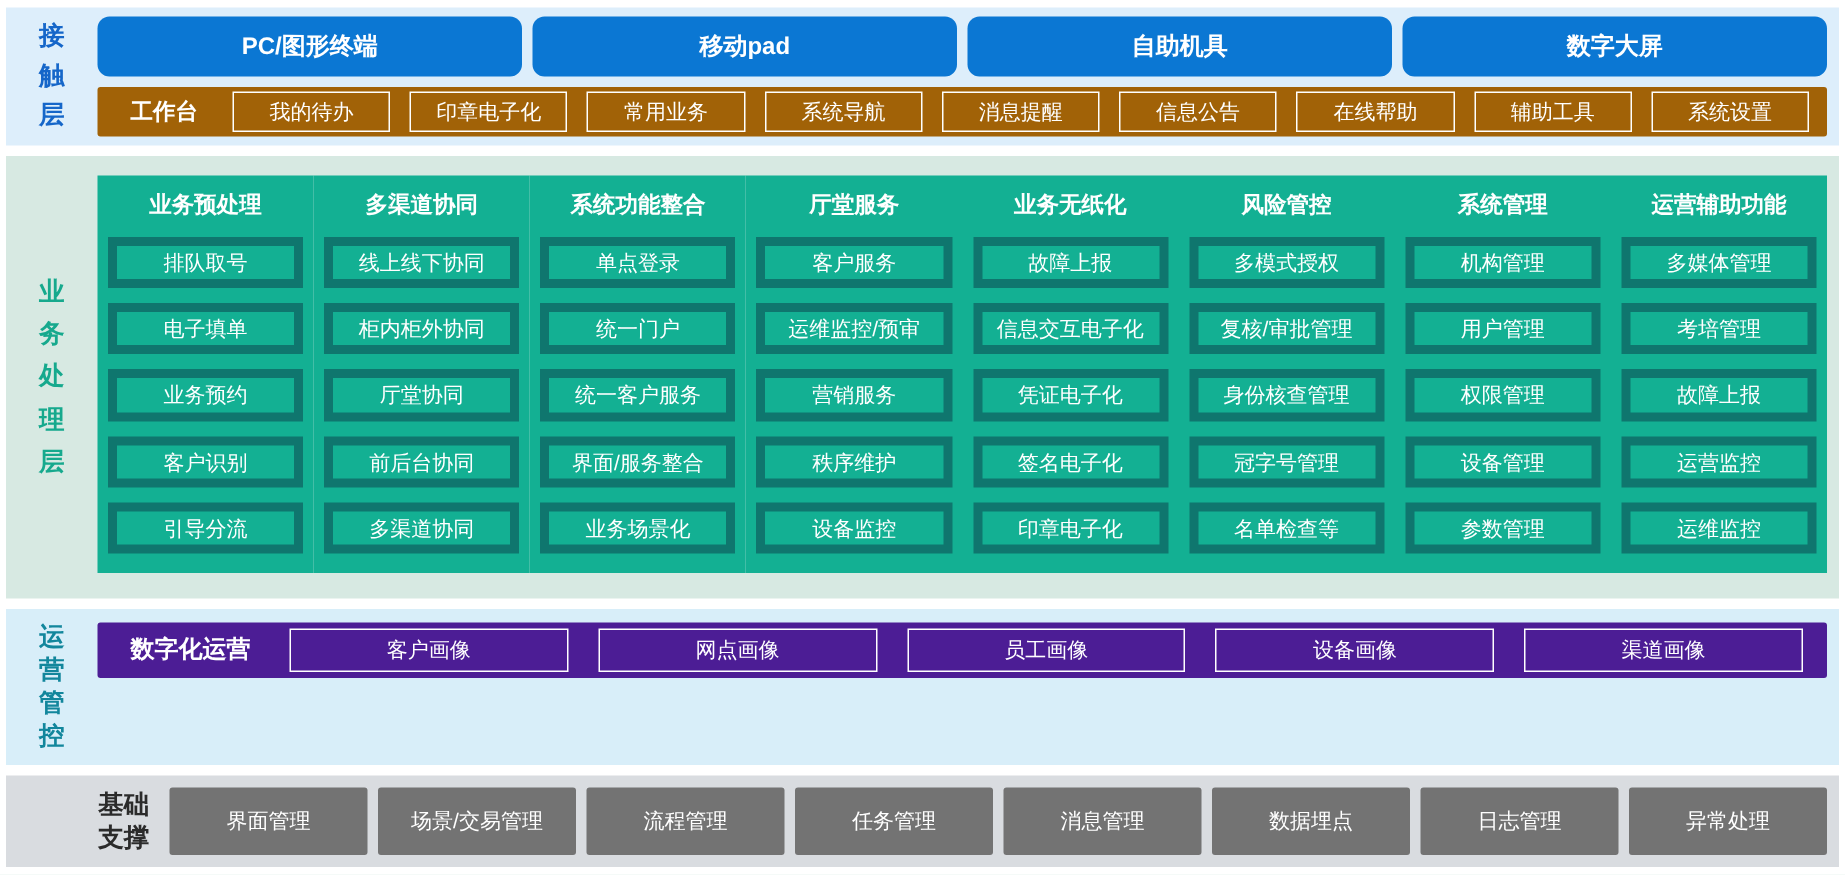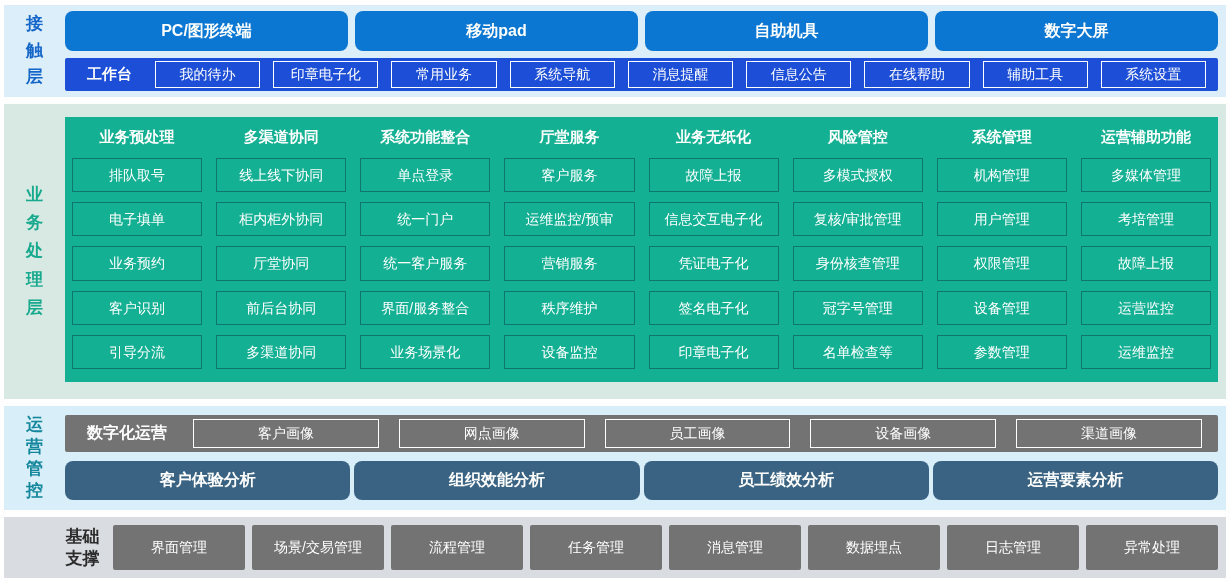--- a/index.html
+++ b/index.html
@@ -12,39 +12,39 @@
   .layer-label{width:61px;flex:0 0 61px;display:flex;align-items:center;justify-content:center;font-weight:bold;font-size:17px;}
   .vlabel{width:1.15em;word-break:break-all;text-align:center;}
 
   
   .contact{height:92px;flex:0 0 92px;background:#ddeefb;}
   .contact .layer-label{color:#1566c9;}
   .contact .vlabel{line-height:1.55;}
   .contact-body{flex:1;display:flex;flex-direction:column;gap:7px;padding:6px 8px 6px 0;}
   .device-row{flex:1;display:flex;gap:7px;}
   .device{flex:1;background:#0b77d3;border-radius:8px;color:#fff;font-weight:bold;font-size:16px;display:flex;align-items:center;justify-content:center;}
-  .workbench{height:33px;flex:0 0 33px;background:#1d4ed8;border-radius:2px;display:flex;align-items:center;gap:13px;padding:0 12px;}
+  .workbench{height:33px;flex:0 0 33px;background:#a16207;border-radius:2px;display:flex;align-items:center;gap:13px;padding:0 12px;}
   .wb-label{color:#fff;font-weight:bold;font-size:15px;white-space:nowrap;padding:0 10px;}
   .wb-item{flex:1;height:25px;border:1px solid #fff;color:#fff;font-size:14px;display:flex;align-items:center;justify-content:center;white-space:nowrap;}
 
   
   .business{height:295px;flex:0 0 295px;background:#d7e9e2;}
   .business .layer-label{color:#16a98d;}
   .business .vlabel{line-height:1.65;}
   .business-body{flex:1;display:flex;padding:13px 8px 17px 0;}
   .bcol{flex:1;background:#13b093;display:flex;flex-direction:column;gap:10px;padding:9px 7px 13px;}
   .bcol-title{color:#fff;font-weight:bold;font-size:15px;text-align:center;line-height:22px;height:22px;white-space:nowrap;}
-  .bitem{flex:1;border:1px solid #0f766e;color:#fff;font-size:14px;display:flex;align-items:center;justify-content:center;text-align:center;line-height:1.15;padding:0 2px;}
+  .bitem{flex:1;border:6px solid #0f766e;color:#fff;font-size:14px;display:flex;align-items:center;justify-content:center;text-align:center;line-height:1.15;padding:0 2px;}
 
   
   .operations{height:104px;flex:0 0 104px;background:#d8eef9;}
   .operations .layer-label{color:#12869c;}
   .operations .vlabel{line-height:1.3;}
   .ops-body{flex:1;display:flex;flex-direction:column;gap:9px;padding:9px 8px 10px 0;}
-  .ops-row1{height:37px;flex:0 0 37px;background:#737373;border-radius:2px;display:flex;align-items:center;gap:20px;padding:0 16px;}
+  .ops-row1{height:37px;flex:0 0 37px;background:#4c1d95;border-radius:2px;display:flex;align-items:center;gap:20px;padding:0 16px;}
   .ops-label{color:#fff;font-weight:bold;font-size:16px;white-space:nowrap;padding:0 6px;}
   .ops-item{flex:1;height:27px;border:1px solid #fff;color:#fff;font-size:14px;display:flex;align-items:center;justify-content:center;white-space:nowrap;}
   .ops-row2{flex:1;display:flex;gap:4px;}
   .ops-analysis{flex:1;background:#3a6383;border-radius:8px;color:#fff;font-weight:bold;font-size:16px;display:flex;align-items:center;justify-content:center;}
 
   
   .foundation{height:61px;flex:0 0 61px;background:#d9dce0;}
   .foundation .layer-label{color:#2b2b2b;padding-left:48px;}
   .foundation .vlabel{width:2.15em;line-height:1.25;}
   .found-body{flex:1;display:flex;gap:7px;align-items:center;padding:0 8px 0 0;}
@@ -168,26 +168,20 @@
     </div>
     <div class="ops-body">
       <div class="ops-row1">
         <span class="ops-label">数字化运营</span>
         <span class="ops-item">客户画像</span>
         <span class="ops-item">网点画像</span>
         <span class="ops-item">员工画像</span>
         <span class="ops-item">设备画像</span>
         <span class="ops-item">渠道画像</span>
       </div>
-      <div class="ops-row2">
-        <div class="ops-analysis">客户体验分析</div>
-        <div class="ops-analysis">组织效能分析</div>
-        <div class="ops-analysis">员工绩效分析</div>
-        <div class="ops-analysis">运营要素分析</div>
-      </div>
     </div>
   </section>
 
   <section class="layer foundation">
     <div class="layer-label">
       <div class="vlabel">基础支撑</div>
     </div>
     <div class="found-body">
       <div class="fitem">界面管理</div>
       <div class="fitem">场景/交易管理</div>

